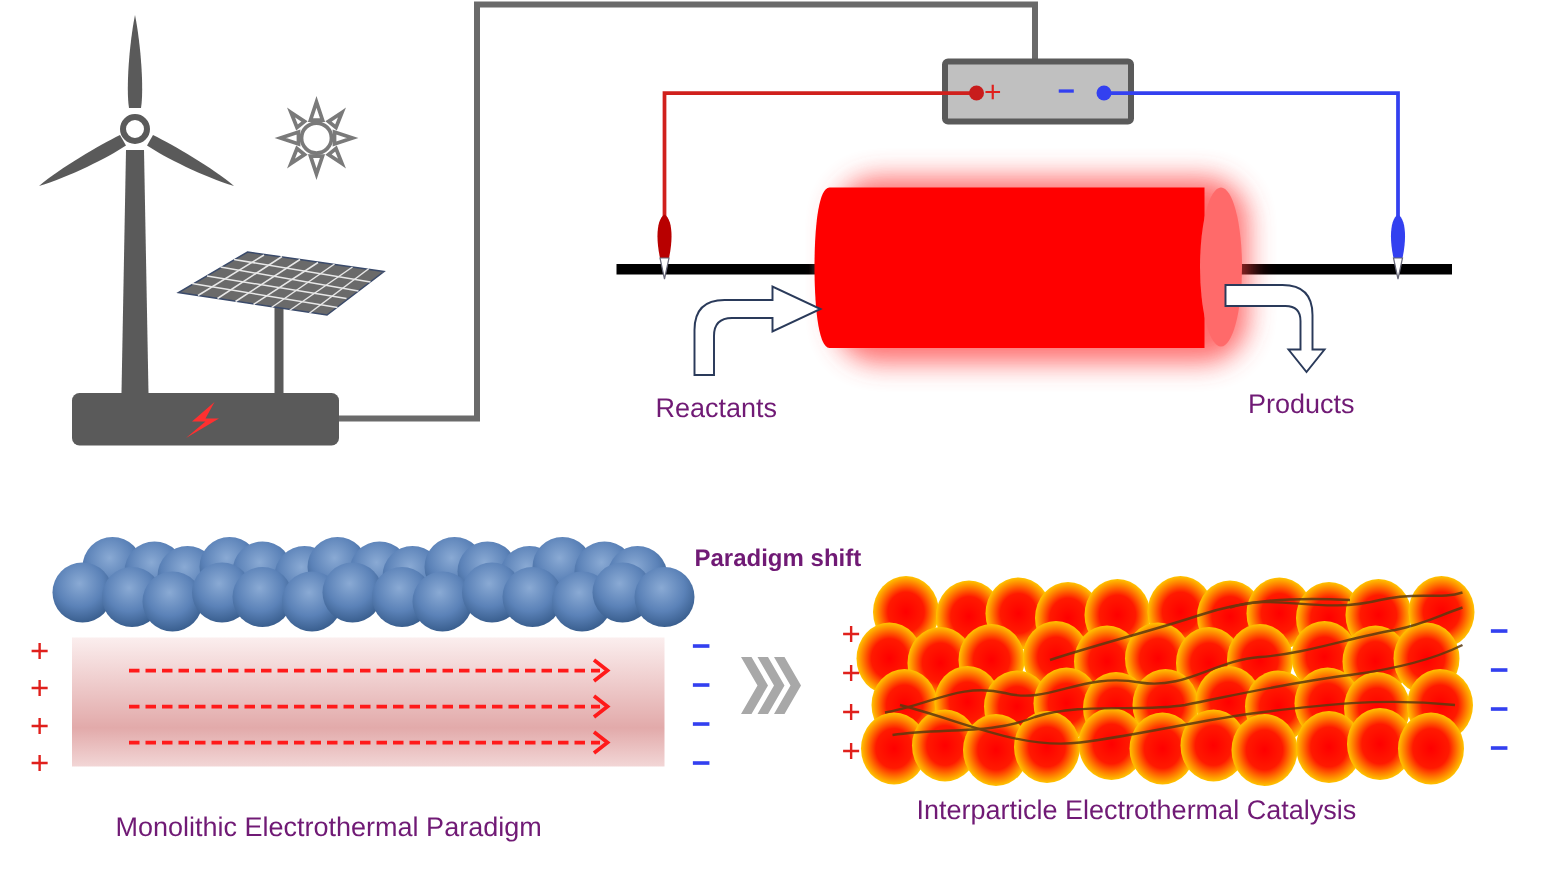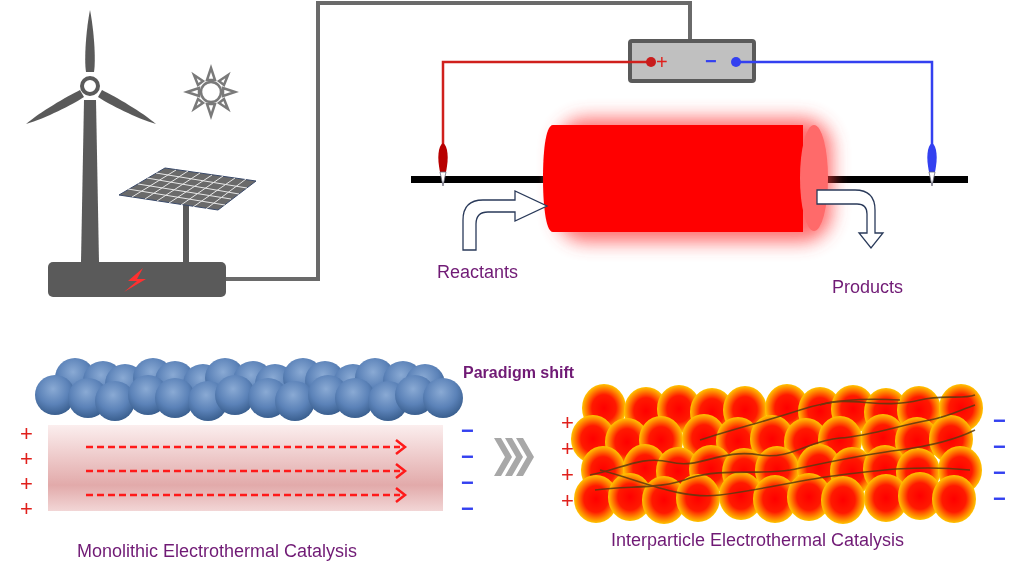--- a/index.html
+++ b/index.html
@@ -216,23 +216,23 @@
   <g fill="none" stroke="#5a3a10" stroke-width="1.6" opacity="0.85">
     <path d="M590,475 C620,470 640,455 670,462 C700,470 720,448 760,455 C790,460 810,440 840,438 C870,436 900,425 930,420 C950,416 960,410 975,405"></path>
     <path d="M595,490 C630,485 660,490 690,478 C720,468 760,475 790,470 C830,462 860,455 900,450 C930,446 955,440 975,430"></path>
     <path d="M600,470 C640,480 680,500 720,495 C760,490 800,480 840,475 C880,470 920,465 970,470"></path>
     <path d="M700,440 C730,430 770,420 800,410 C830,400 860,398 900,400"></path>
     <path d="M820,405 C850,395 880,410 920,400 C945,394 960,400 975,395"></path>
   </g>
 </svg>
 
 <div class="lbl lbl-md" style="left:437px;top:262px;">Reactants</div>
-<div class="lbl lbl-md" style="left:832px;top:277px;">Products</div>
+<div class="lbl lbl-md" style="left:832px;top:259px;">Products</div>
 <div class="lbl lbl-bold" style="left:463px;top:364px;">Paradigm shift</div>
-<div class="lbl lbl-md" style="left:77px;top:541px;">Monolithic Electrothermal Catalysis</div>
+<div class="lbl lbl-md" style="left:77px;top:541px;">Monolithic Electrothermal Paradigm</div>
 <div class="lbl lbl-md" style="left:611px;top:530px;">Interparticle Electrothermal Catalysis</div>
 
 <div class="sign plus" style="left:656px;top:51px;font-size:20px;">+</div>
 <div class="sign minus" style="left:705px;top:50px;font-size:20px;">−</div>
 
 <div class="sign plus" style="left:20px;top:423px;">+</div>
 <div class="sign plus" style="left:20px;top:448px;">+</div>
 <div class="sign plus" style="left:20px;top:473px;">+</div>
 <div class="sign plus" style="left:20px;top:498px;">+</div>
 <div class="sign minus" style="left:461px;top:420px;">−</div>

